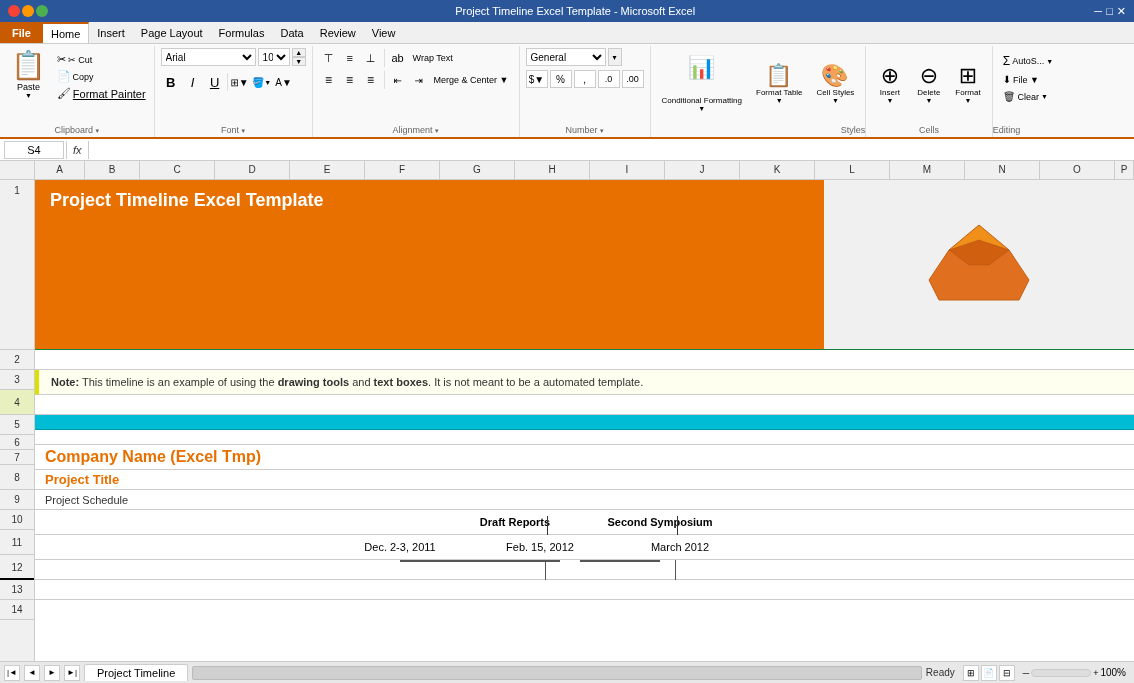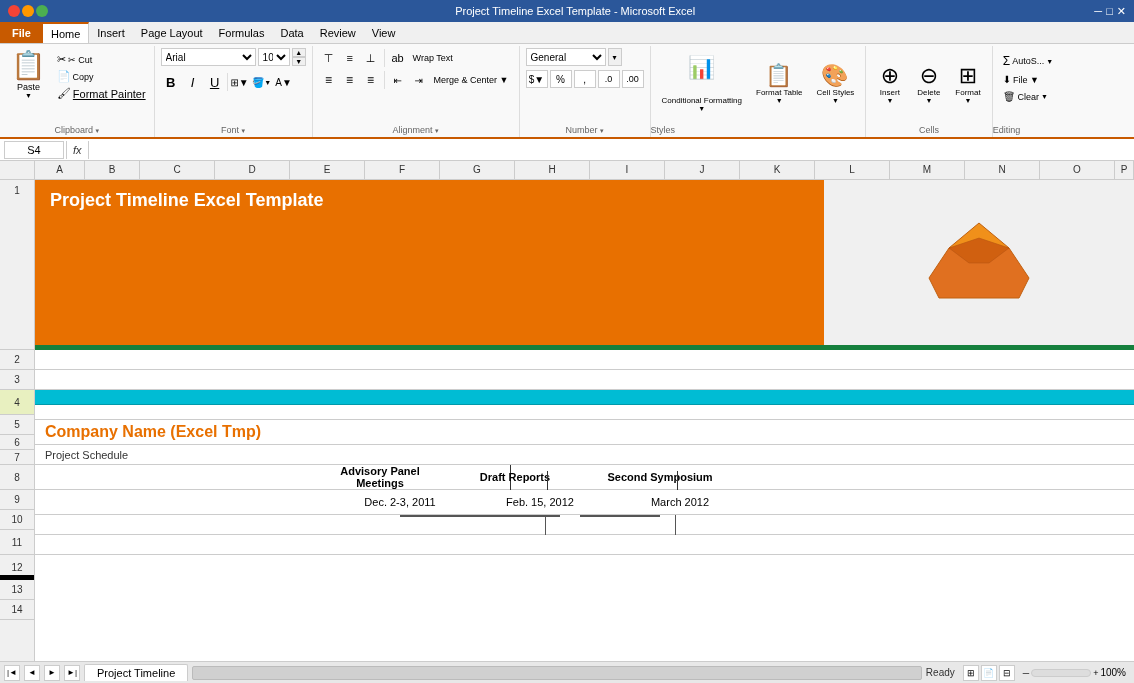--- a/index.html
+++ b/index.html
@@ -145,21 +145,21 @@
         <div style="font-size:22px; line-height:1;">📋</div>
         <div style="font-size:8px; margin-top:1px; white-space:normal; text-align:center;">Format Table</div>
         <div style="font-size:7px;">▼</div>
       </div>
       <div style="display:flex; flex-direction:column; align-items:center; cursor:pointer; padding:2px 4px; min-width:40px; border:1px solid transparent; border-radius:2px; text-align:center;">
         <div style="font-size:22px; line-height:1;">🎨</div>
         <div style="font-size:8px; margin-top:1px; white-space:normal; text-align:center;">Cell Styles</div>
         <div style="font-size:7px;">▼</div>
       </div>
     </div>
-    <div style="font-size:9px; color:#666; text-align:left; position:absolute; bottom:2px; left:0; right:0;">Styles</div>
+    <div style="font-size:9px; color:#666; text-align:right; position:absolute; bottom:2px; left:0; right:0;">Styles</div>
   </div>
 
   <div style="display:flex; flex-direction:column; border-right:1px solid #ddd; padding:2px 6px; position:relative; min-width:120px;">
     <div style="display:flex; align-items:center; gap:4px; flex:1; padding-bottom:14px;">
       <div style="display:flex; flex-direction:column; align-items:center; cursor:pointer; padding:2px 4px; min-width:35px; border:1px solid transparent; border-radius:2px; text-align:center;">
         <div style="font-size:22px; line-height:1;">⊕</div>
         <div style="font-size:8px; margin-top:1px;">Insert</div>
         <div style="font-size:7px;">▼</div>
       </div>
       <div style="display:flex; flex-direction:column; align-items:center; cursor:pointer; padding:2px 4px; min-width:35px; border:1px solid transparent; border-radius:2px; text-align:center;">
@@ -235,28 +235,28 @@
       <div style="height:20px; border-bottom:1px solid #ccc; text-align:center; font-size:10px; line-height:20px; color:#333;">2</div>
       <div style="height:20px; border-bottom:1px solid #ccc; text-align:center; font-size:10px; line-height:20px; color:#333;">3</div>
       <div style="height:25px; border-bottom:1px solid #ccc; text-align:center; font-size:10px; line-height:25px; color:#333; background:#e8f0c0;">4</div>
       <div style="height:20px; border-bottom:1px solid #ccc; text-align:center; font-size:10px; line-height:20px; color:#333;">5</div>
       <div style="height:15px; border-bottom:1px solid #ccc; text-align:center; font-size:10px; line-height:15px; color:#333;">6</div>
       <div style="height:15px; border-bottom:1px solid #ccc; text-align:center; font-size:10px; line-height:15px; color:#333;">7</div>
       <div style="height:25px; border-bottom:1px solid #ccc; text-align:center; font-size:10px; line-height:25px; color:#333;">8</div>
       <div style="height:20px; border-bottom:1px solid #ccc; text-align:center; font-size:10px; line-height:20px; color:#333;">9</div>
       <div style="height:20px; border-bottom:1px solid #ccc; text-align:center; font-size:10px; line-height:20px; color:#333;">10</div>
       <div style="height:25px; border-bottom:1px solid #ccc; text-align:center; font-size:10px; line-height:25px; color:#333;">11</div>
-      <div style="height:25px; border-bottom:5px solid #000000; text-align:center; font-size:10px; line-height:25px; color:#333;">12</div>
+      <div style="height:25px; border-bottom:2px solid #000000; text-align:center; font-size:10px; line-height:25px; color:#333;">12</div>
       <div style="height:20px; border-bottom:1px solid #ccc; text-align:center; font-size:10px; line-height:20px; color:#333;">13</div>
       <div style="height:20px; border-bottom:1px solid #ccc; text-align:center; font-size:10px; line-height:20px; color:#333;">14</div>
     </div>
 
     <div style="flex:1; overflow:hidden; position:relative;">
 
-      <div style="display:flex; border-bottom:5px solid #15803d; height:170px; position:relative;">
+      <div style="display:flex; border-bottom:1px solid #15803d; height:170px; position:relative;">
 
         <div style="background:#e87000; flex:1; position:absolute; left:0; right:310px; top:0; bottom:0; display:flex; align-items:flex-start; padding:10px 15px;">
           <span style="color:white; font-size:18px; font-weight:bold;">Project Timeline Excel Template</span>
         </div>
 
         <div style="position:absolute; right:0; width:310px; top:0; bottom:0; background:#f0f0f0; display:flex; align-items:center; justify-content:center; overflow:hidden;">
 
           <svg width="200" height="130" viewBox="0 0 200 130">
 
             <rect width="200" height="130" fill="#f0f0f0"></rect>
@@ -273,42 +273,45 @@
             </g>
           </svg>
         </div>
 
         <div style="width:100%;"></div>
       </div>
 
 
       <div style="display:flex; border-bottom:1px solid #ccc; height:20px; background:white;"></div>
 
+      <div style="display:flex; border-bottom:1px solid #ccc; height:25px; align-items:center; padding-left:12px; background:#fffff0; border-left:4px solid #e0e000;">
+        <span style="font-size:11px; color:#333;">
+          <strong>Note:</strong> This timeline is an example of using the <strong>drawing tools</strong> and <strong>text boxes</strong>. It is not meant to be a automated template.
+        </span>
+      </div>
 
       <div style="display:flex; border-bottom:1px solid #ccc; height:20px; background:white;"></div>
 
       <div style="height:15px; background:#00bcd4; border-bottom:1px solid #0099aa;"></div>
 
       <div style="display:flex; border-bottom:1px solid #ccc; height:15px; background:white;"></div>
 
       <div style="display:flex; border-bottom:1px solid #ccc; height:25px; align-items:center; padding-left:10px; background:white;">
         <span style="color:#e87000; font-size:16px; font-weight:bold;">Company Name (Excel Tmp)</span>
       </div>
 
+      <div style="display:flex; border-bottom:1px solid #ccc; height:20px; align-items:center; padding-left:10px; background:white;">
+        <span style="color:#e87000; font-size:13px; font-weight:bold;">Project Title</span>
+      </div>
 
       <div style="display:flex; border-bottom:1px solid #ccc; height:20px; align-items:center; padding-left:10px; background:white;">
         <span style="font-size:11px; color:#333;">Project Schedule</span>
       </div>
 
       <div style="display:flex; border-bottom:1px solid #ccc; height:25px; align-items:center; background:white; position:relative;">
-        <div style="position:absolute; left:280px; display:flex; align-items:center; gap:0;">
-          <div style="width:130px; text-align:center; font-size:11px; font-weight:bold;">Advisory Panel Meetings</div>
-
-          <div style="width:1px; height:60px; background:#333; position:absolute; left:195px; top:0;"></div>
-        </div>
         <div style="position:absolute; left:430px; display:flex; align-items:center;">
           <div style="width:100px; text-align:center; font-size:11px; font-weight:bold;">Draft Reports</div>
           <div style="width:1px; height:60px; background:#333; position:absolute; left:82px; top:0;"></div>
         </div>
         <div style="position:absolute; left:560px;">
           <div style="width:130px; text-align:center; font-size:11px; font-weight:bold;">Second Symposium</div>
           <div style="width:1px; height:60px; background:#333; position:absolute; left:82px; top:0;"></div>
         </div>
       </div>
 

